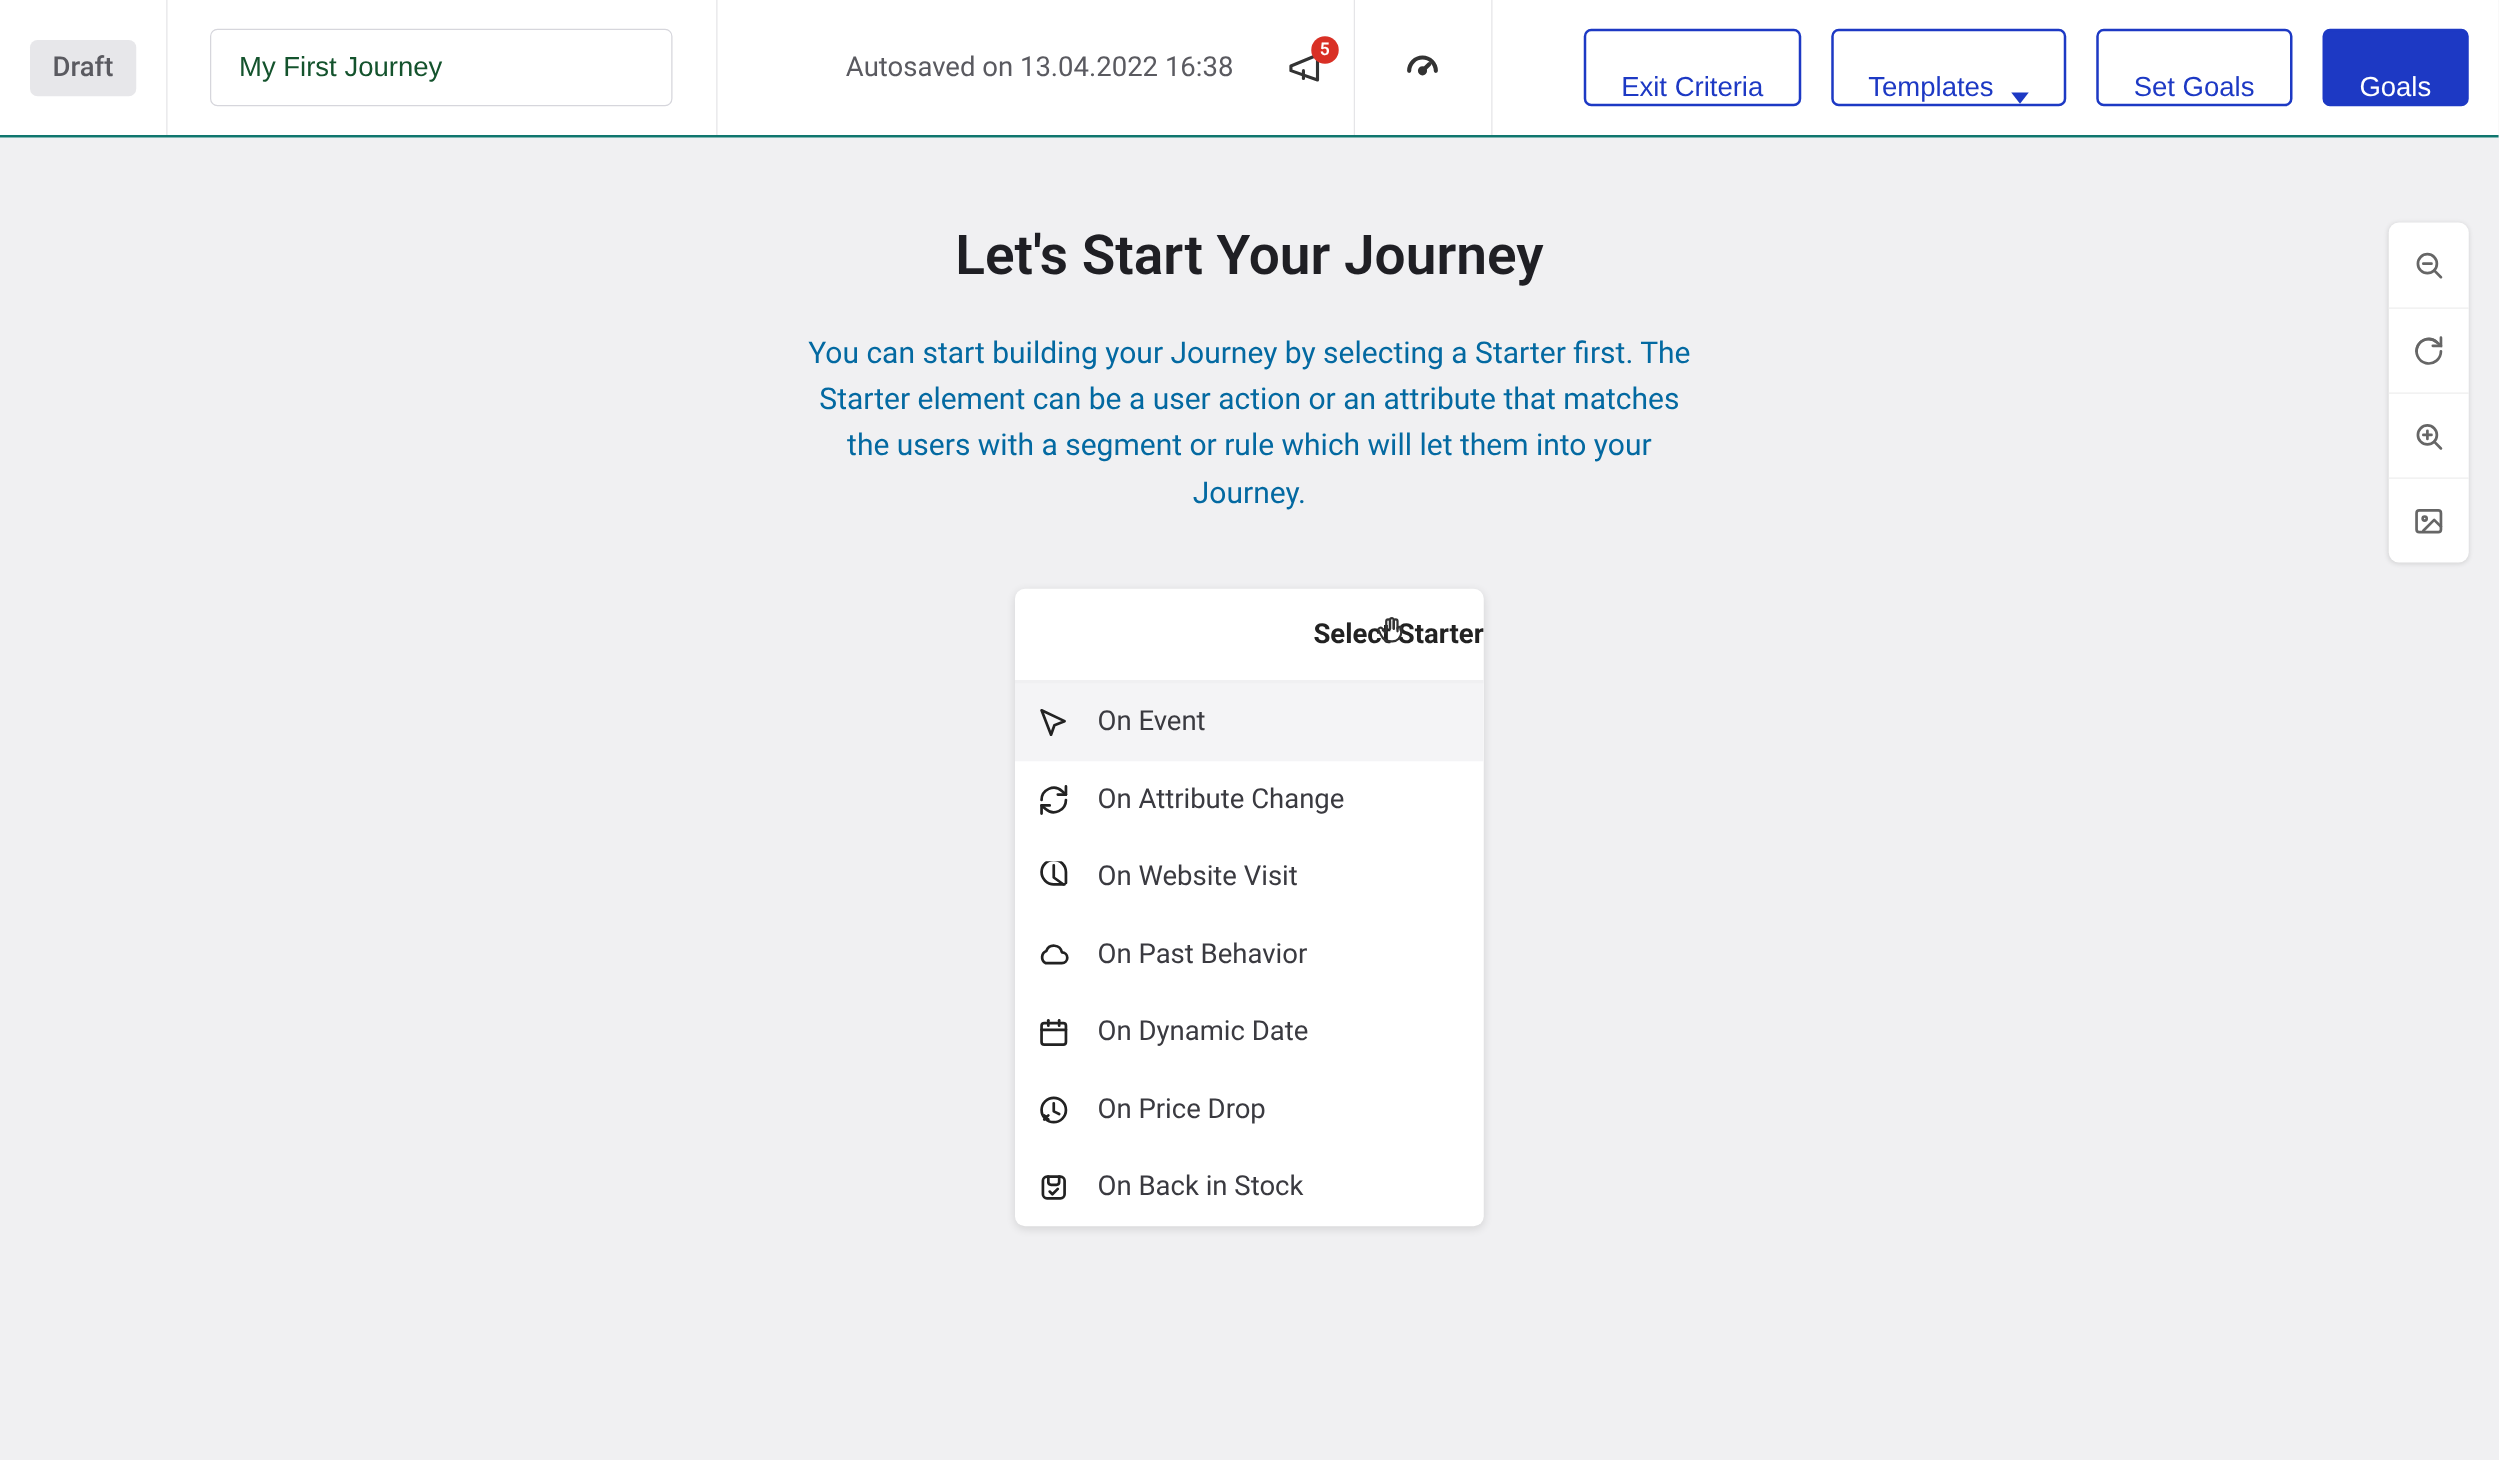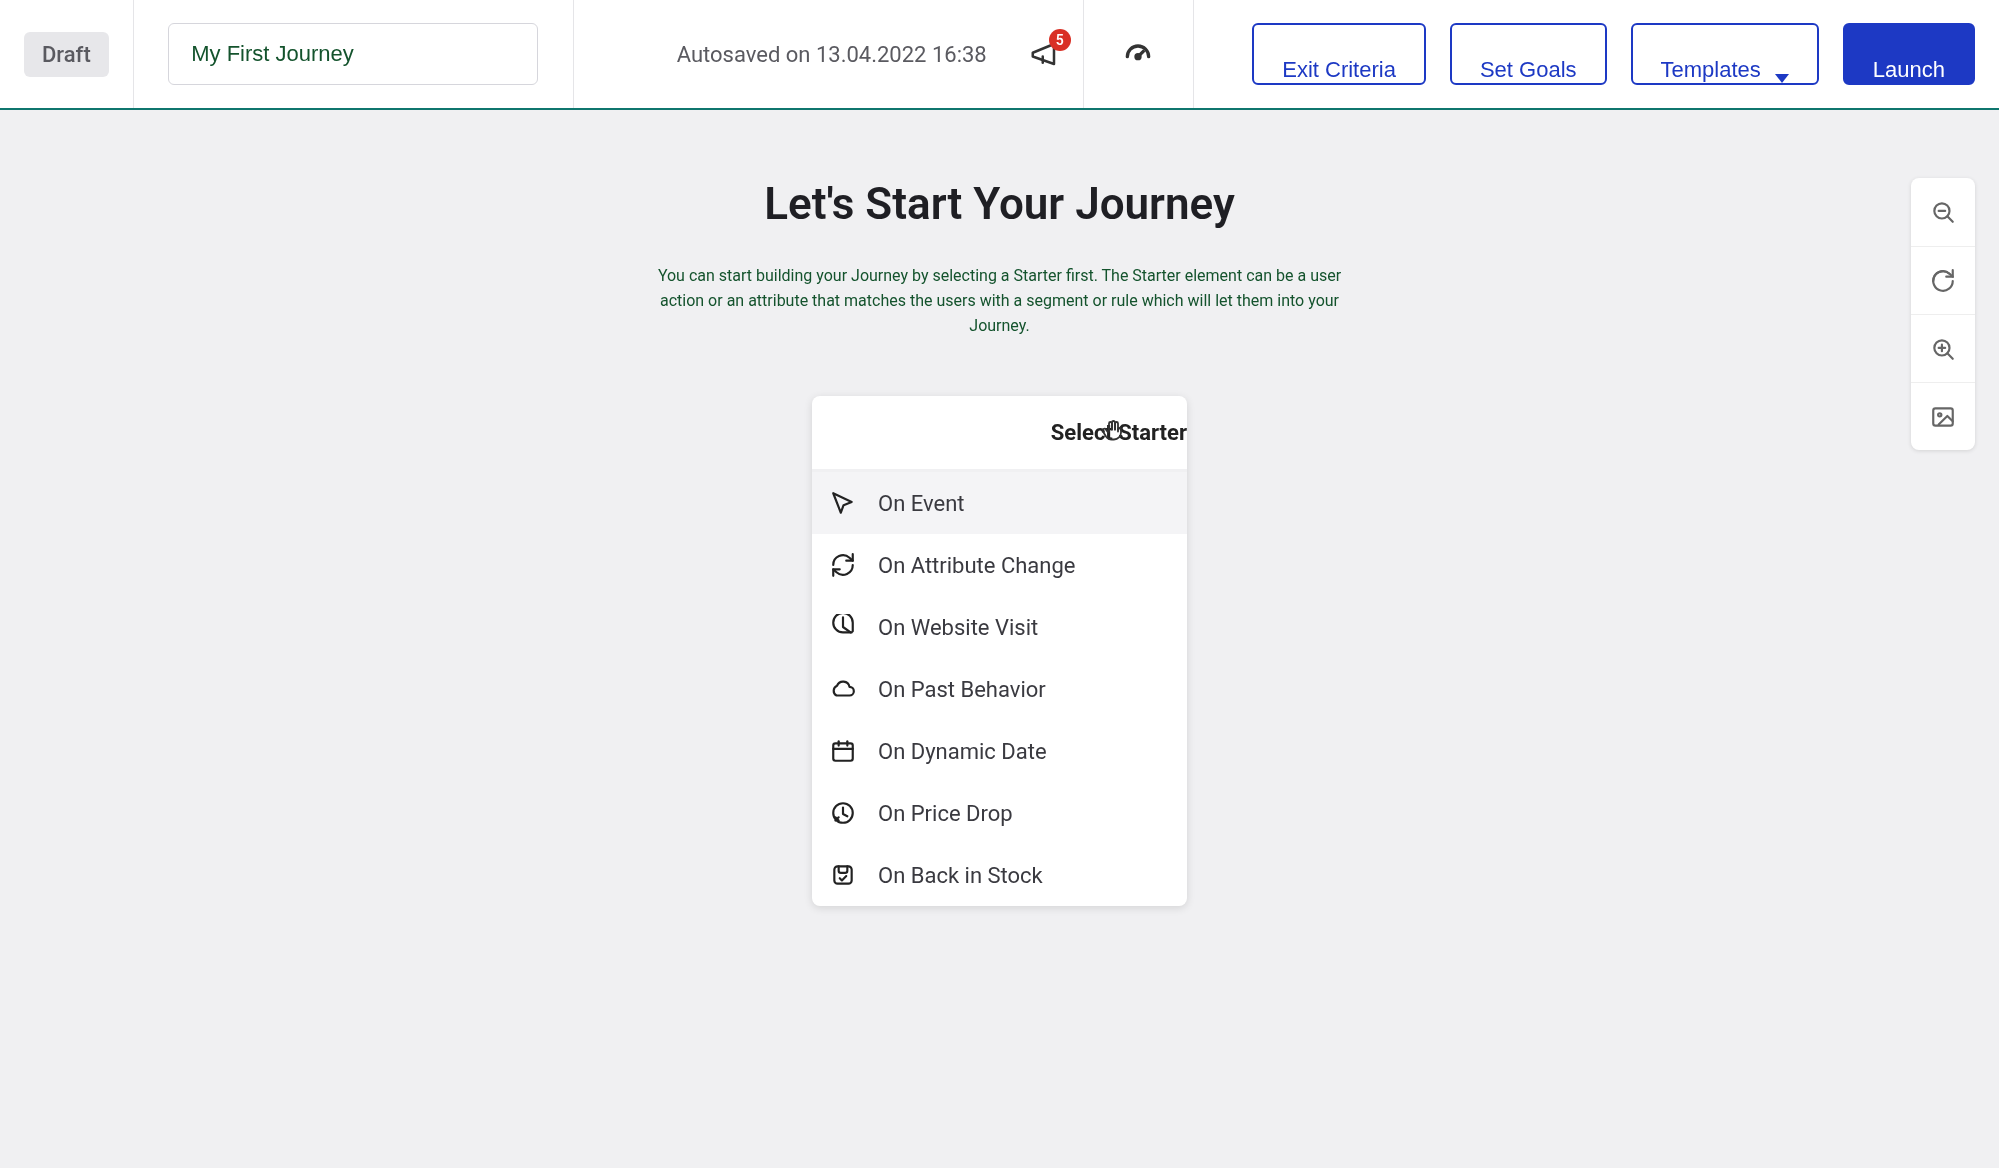--- a/index.html
+++ b/index.html
@@ -128,23 +128,23 @@
     margin-top: 68px;
   }
   .hero h1 {
     font-size: 44px;
     font-weight: 600;
     color: #1f1f24;
   }
   .hero p {
     margin: 34px auto 0;
     max-width: 720px;
-    font-size: 16px;
+    font-size: 24px;
     line-height: 1.55;
-    color: #14532d;
+    color: #0369a1;
   }
 
   
   .starter-card {
     width: 375px;
     margin: 58px auto 0;
     background: #fff;
     border-radius: 8px;
     box-shadow: 0 2px 8px rgba(0,0,0,0.12);
     overflow: hidden;
@@ -239,28 +239,28 @@
         <circle cx="12" cy="14" r="1.5" fill="#333"></circle>
         <line x1="12" y1="14" x2="16" y2="10"></line>
     </svg>
   </div>
 
   <div class="actions-cell">
     <button class="btn">
       <span>Exit Criteria</span>
     </button>
     <button class="btn">
-      <span>Set Goals</span>
-    </button>
-    <button class="btn">
       <span>Templates</span>
       <span class="caret-down"></span>
     </button>
+    <button class="btn">
+      <span>Set Goals</span>
+    </button>
     <button class="btn primary">
-      <span>Launch</span>
+      <span>Goals</span>
     </button>
   </div>
 </div>
 
 <div class="hero">
   <h1>Let's Start Your Journey</h1>
   <p>You can start building your Journey by selecting a Starter first. The Starter element can be a user action or an attribute that matches the users with a segment or rule which will let them into your Journey.</p>
 </div>
 
 <div class="starter-card">

